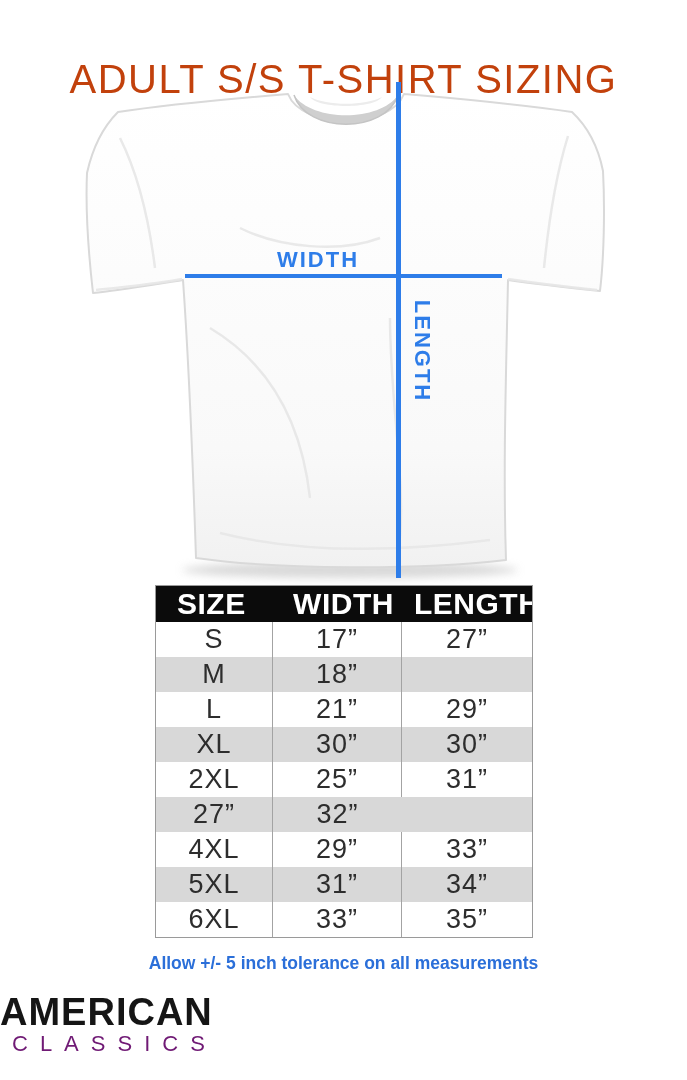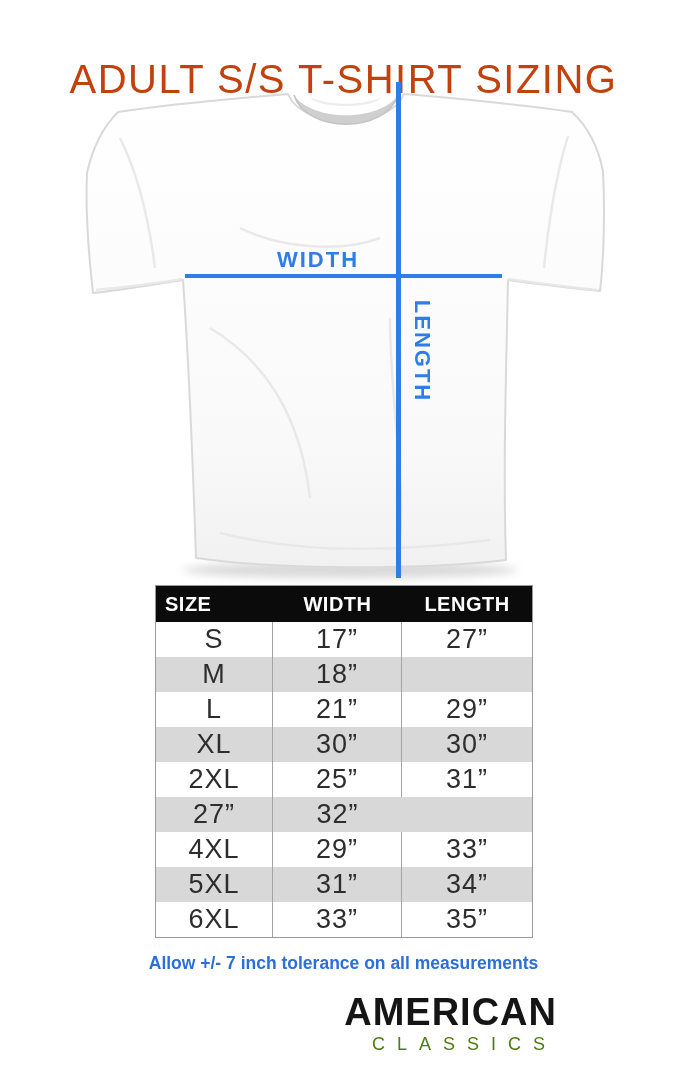--- a/index.html
+++ b/index.html
@@ -28,45 +28,45 @@
   }
   .trow,.thead{
     display:grid;
     grid-template-columns:117px 129px 130px;
   }
   .thead{
     background:#0b0b0b;
     height:36px;line-height:36px;
   }
   .th{
-    color:#ffffff;font-weight:bold;font-size:20px;letter-spacing:.5px;
-    text-align:center;white-space:nowrap;overflow:hidden;
+    color:#ffffff;font-weight:bold;font-size:30px;letter-spacing:.5px;
+    text-align:center;white-space:nowrap;overflow:hidden;margin-left:12px;
   }
   .th.first{text-align:left;padding-left:9px;}
   .trow{height:35px;line-height:35px;background:#ffffff;}
   .trow.alt{background:#d8d8d8;}
   .td{
     font-size:27px;font-weight:300;color:#2d2d2d;letter-spacing:1px;
     text-align:center;border-right:1px solid #a3a3a3;
     white-space:nowrap;overflow:hidden;
   }
   .td.last{border-right:none;}
   .note{
     position:absolute;top:953px;left:0;width:687px;
     text-align:center;
     font-size:17.5px;font-weight:bold;
     color:#2b6fd9;
   }
-  .brand{position:absolute;top:992px;left:0;width:548px;text-align:right;color:#151515;margin-left:9px;}
+  .brand{position:absolute;top:992px;left:0;width:548px;text-align:left;color:#151515;}
   .brand-line1{
     display:block;font-size:38px;line-height:40px;font-weight:800;letter-spacing:1px;
   }
   .brand-line2{
-    display:block;font-size:18px;line-height:22px;font-weight:400;
-    letter-spacing:12px;text-indent:12px;color:#4d7c0f;margin-top:1px;
+    display:block;font-size:22px;line-height:22px;font-weight:400;
+    letter-spacing:12px;text-indent:12px;color:#701a75;margin-top:1px;
   }
 </style>
 </head>
 <body>
 
 <div class="canvas">
 
   <div class="title">ADULT S/S T-SHIRT SIZING</div>
 
   <div class="shirt-figure">
@@ -166,20 +166,20 @@
       <div class="td">31”</div>
       <div class="td last">34”</div>
     </div>
     <div class="trow">
       <div class="td">6XL</div>
       <div class="td">33”</div>
       <div class="td last">35”</div>
     </div>
   </div>
 
-  <div class="note">Allow +/- 7 inch tolerance on all measurements</div>
+  <div class="note">Allow +/- 5 inch tolerance on all measurements</div>
 
   <div class="brand">
     <span class="brand-line1">AMERICAN</span>
     <span class="brand-line2">CLASSICS</span>
   </div>
 
 </div>
 
 </body></html>

